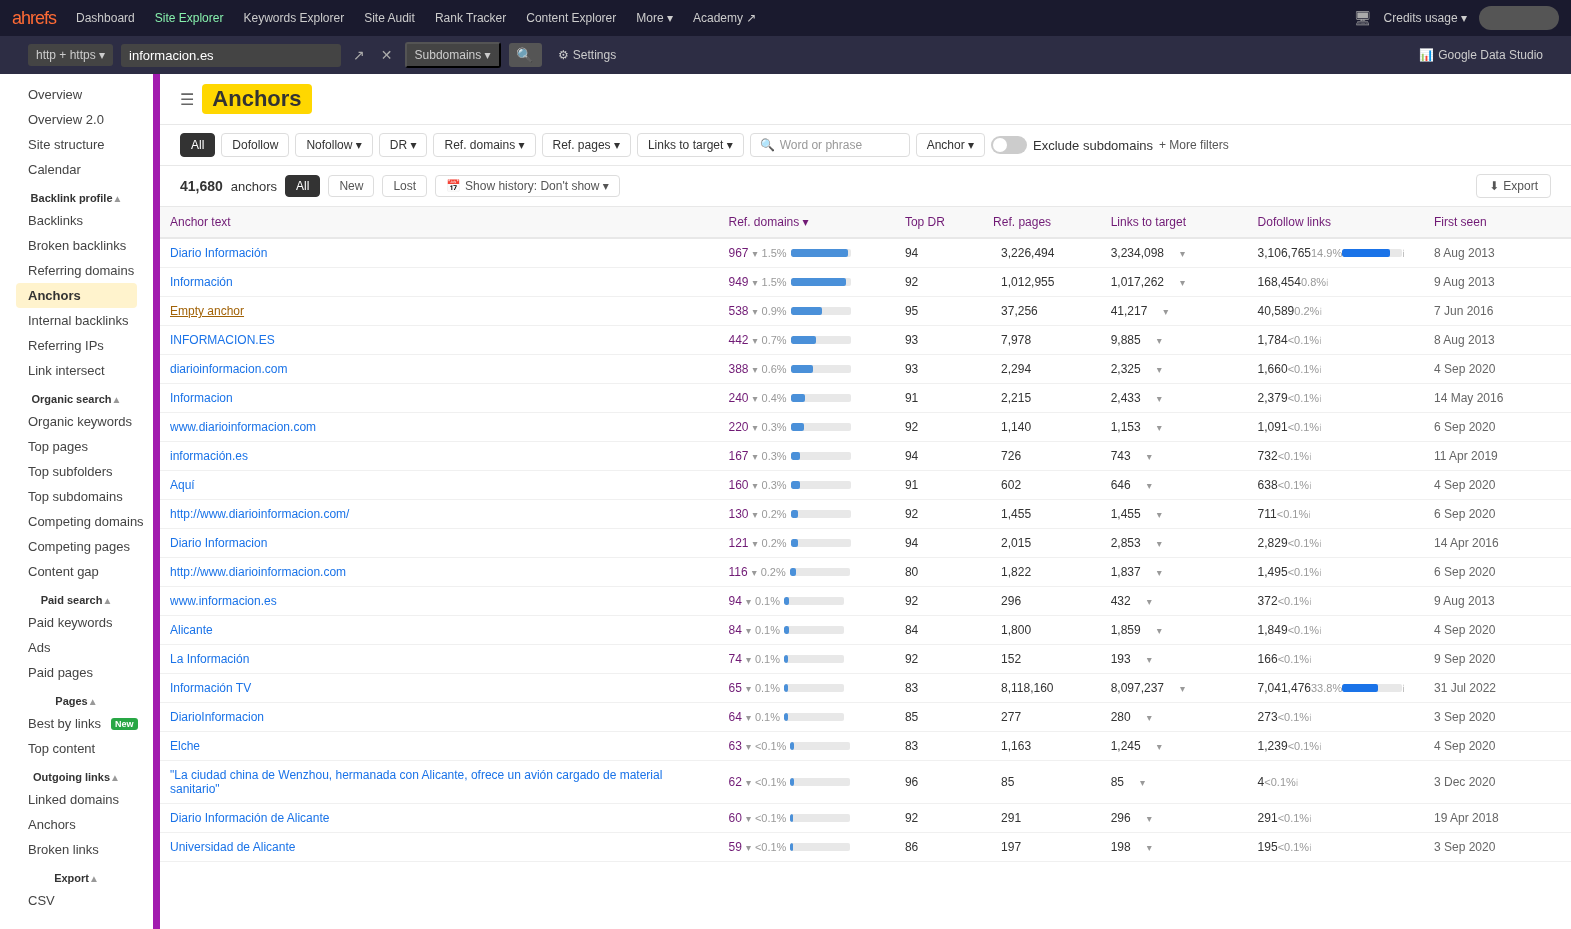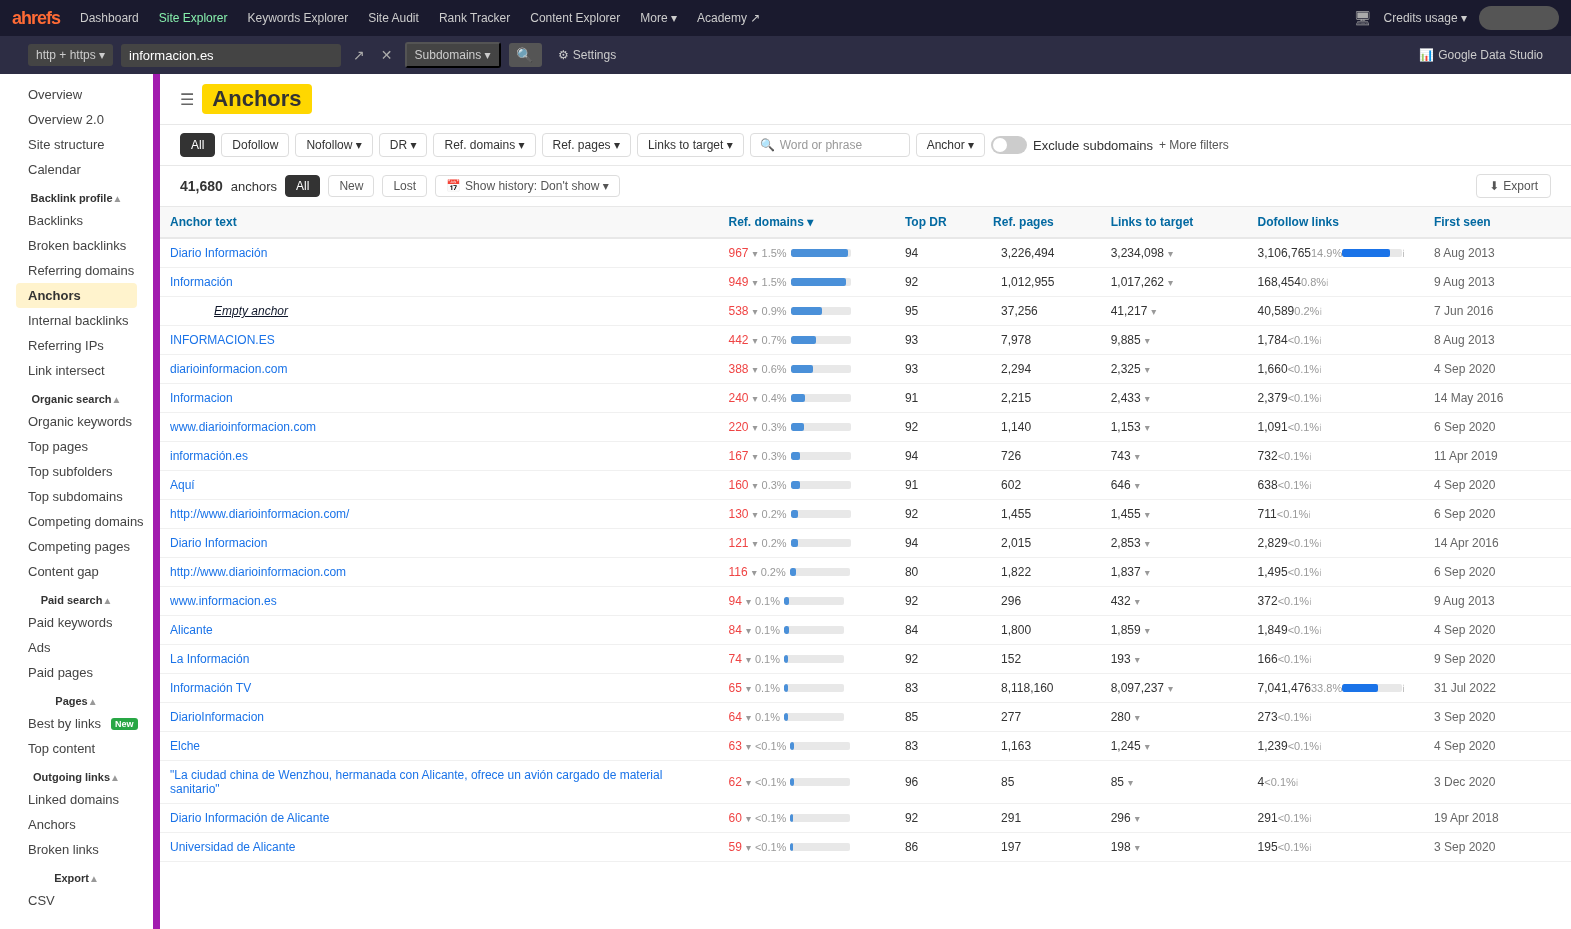--- a/index.html
+++ b/index.html
@@ -9,21 +9,21 @@
     .top-nav {
       background: #1a1a2e;
       display: flex;
       align-items: center;
       height: 36px;
       padding: 0 12px;
       gap: 4px;
     }
     .top-nav .logo {
       color: #ff6b35;
-      font-weight: 700;
+      font-weight: 400;
       font-size: 18px;
       margin-right: 8px;
       letter-spacing: -1px;
     }
     .top-nav .nav-item {
       color: #ccc;
       font-size: 12px;
       padding: 4px 8px;
       cursor: pointer;
       border-radius: 3px;
@@ -327,46 +327,46 @@
     
     .data-table {
       width: 100%;
       border-collapse: collapse;
       font-size: 12px;
     }
     .data-table th {
       background: #f8f8f8;
       padding: 8px 10px;
       text-align: left;
-      font-weight: 700;
-      color: #0369a1;
+      font-weight: 400;
+      color: #701a75;
       border-bottom: 2px solid #e8e8e8;
       white-space: nowrap;
       cursor: pointer;
       margin-top: 48px;
     }
     .data-table td {
       padding: 7px 10px;
       border-bottom: 1px solid #f0f0f0;
       vertical-align: middle;
     }
     .anchor-link {
       color: #1a73e8;
       text-decoration: none;
       cursor: pointer;
     }
-    .anchor-italic { font-style: italic; color: #0f172a; margin-left: 44px; }
+    .anchor-italic { color: #a16207; }
     .ref-domains-cell {
       display: flex;
       align-items: center;
       gap: 4px;
     }
     .ref-domains-val {
       font-weight: 500;
-      color: #ef4444;
+      color: #701a75;
     }
     .ref-domains-pct {
       color: #999;
       font-size: 11px;
     }
     .dropdown-arrow {
       color: #999;
       font-size: 10px;
       cursor: pointer;
     }
@@ -383,21 +383,21 @@
       border-radius: 2px;
     }
     .bar-fill-large {
       background: #1a73e8;
     }
     .dr-val { font-weight: 500; color: #333; }
     .num-val { color: #333; margin-left: 8px; }
     .links-target-cell {
       display: flex;
       align-items: center;
-      gap: 4px;
+      gap: 16px;
     }
     .links-val { color: #333; }
     .dofollow-cell {
       display: flex;
       align-items: center;
       gap: 0;
     }
     .dofollow-val { color: #333; }
     .dofollow-pct { color: #999; font-size: 11px; }
     .date-val { color: #666; white-space: nowrap; }

